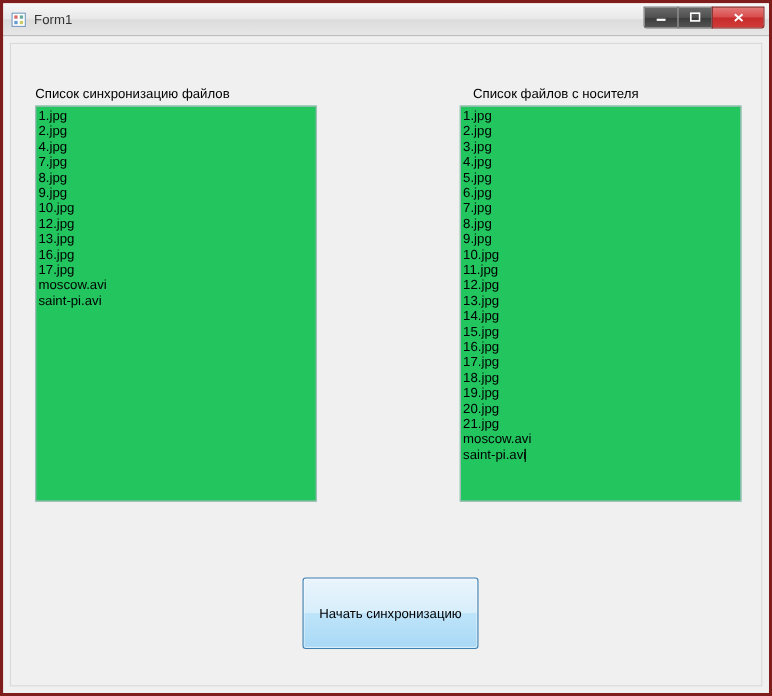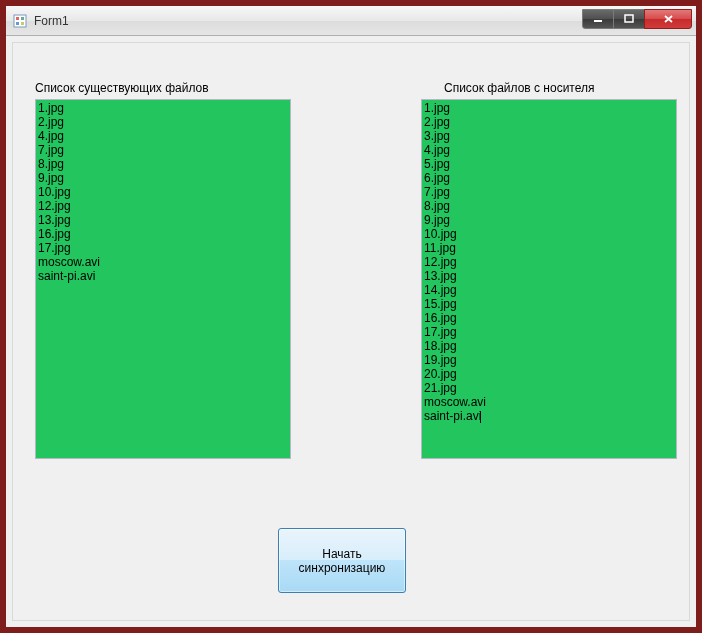--- a/index.html
+++ b/index.html
@@ -12,21 +12,21 @@
       font-size: 12px;
       background: #9f9f9f;
       width: 702px;
       height: 633px;
       overflow: hidden;
     }
     .window {
       width: 702px;
       height: 633px;
       background: #f0f0f0;
-      border: 6px solid #7f1d1d;
+      border: 3px solid #7f1d1d;
       display: flex;
       flex-direction: column;
       box-shadow: 0 0 8px rgba(0,0,0,0.4);
     }
     .titlebar {
       height: 30px;
       background: linear-gradient(to bottom, #f7f7f7 0%, #e8e8e8 50%, #dcdcdc 51%, #e6e6e6 100%);
       border-bottom: 1px solid #b0b0b0;
       display: flex;
       align-items: center;
@@ -94,21 +94,21 @@
       position: absolute;
       font-size: 12px;
       color: #000;
     }
     .label-left {
       top: 38px;
       left: 22px;
     }
     .label-right {
       top: 38px;
-      left: 431px;
+      left: 420px;
     }
     .listbox {
       position: absolute;
       background: #22c55e;
       border: 1px solid #b1b9c5;
       font-size: 12px;
       line-height: 14px;
       padding: 1px 2px;
       overflow: hidden;
       color: #000;
@@ -137,21 +137,21 @@
       display: inline-block;
       border-right: 1px solid #000;
       height: 12px;
       vertical-align: text-bottom;
       margin-left: -1px;
     }
     .sync-button {
       position: absolute;
       left: 265px;
       top: 485px;
-      width: 128px;
+      width: 160px;
       height: 65px;
       background: linear-gradient(to bottom, #eaf4fc 0%, #d7eefb 49%, #bee4fa 50%, #a9d9f5 100%);
       border: 1px solid #3c7fb1;
       border-radius: 3px;
       color: #000;
       font-size: 12px;
       font-family: "Segoe UI", Tahoma, sans-serif;
       cursor: pointer;
       box-shadow: inset 0 0 0 1px rgba(255,255,255,0.5);
     }
@@ -186,21 +186,21 @@
         <svg width="11" height="10" viewBox="0 0 11 10">
             <path d="M2 2 L9 8 M9 2 L2 8" stroke="#fff" stroke-width="1.8"></path>
           </svg>
       </div>
     </div>
   </div>
 
   <div class="client-area">
     <div class="inner-panel">
 
-      <div class="list-label label-left">Список существующих файлов</div>
+      <div class="list-label label-left">Список синхронизацию файлов</div>
       <div class="list-label label-right">Список файлов с носителя</div>
 
       <div class="listbox listbox-left" id="leftList">
           <div class="list-item">1.jpg</div>
           <div class="list-item">2.jpg</div>
           <div class="list-item">4.jpg</div>
           <div class="list-item">7.jpg</div>
           <div class="list-item">8.jpg</div>
           <div class="list-item">9.jpg</div>
           <div class="list-item">10.jpg</div>

